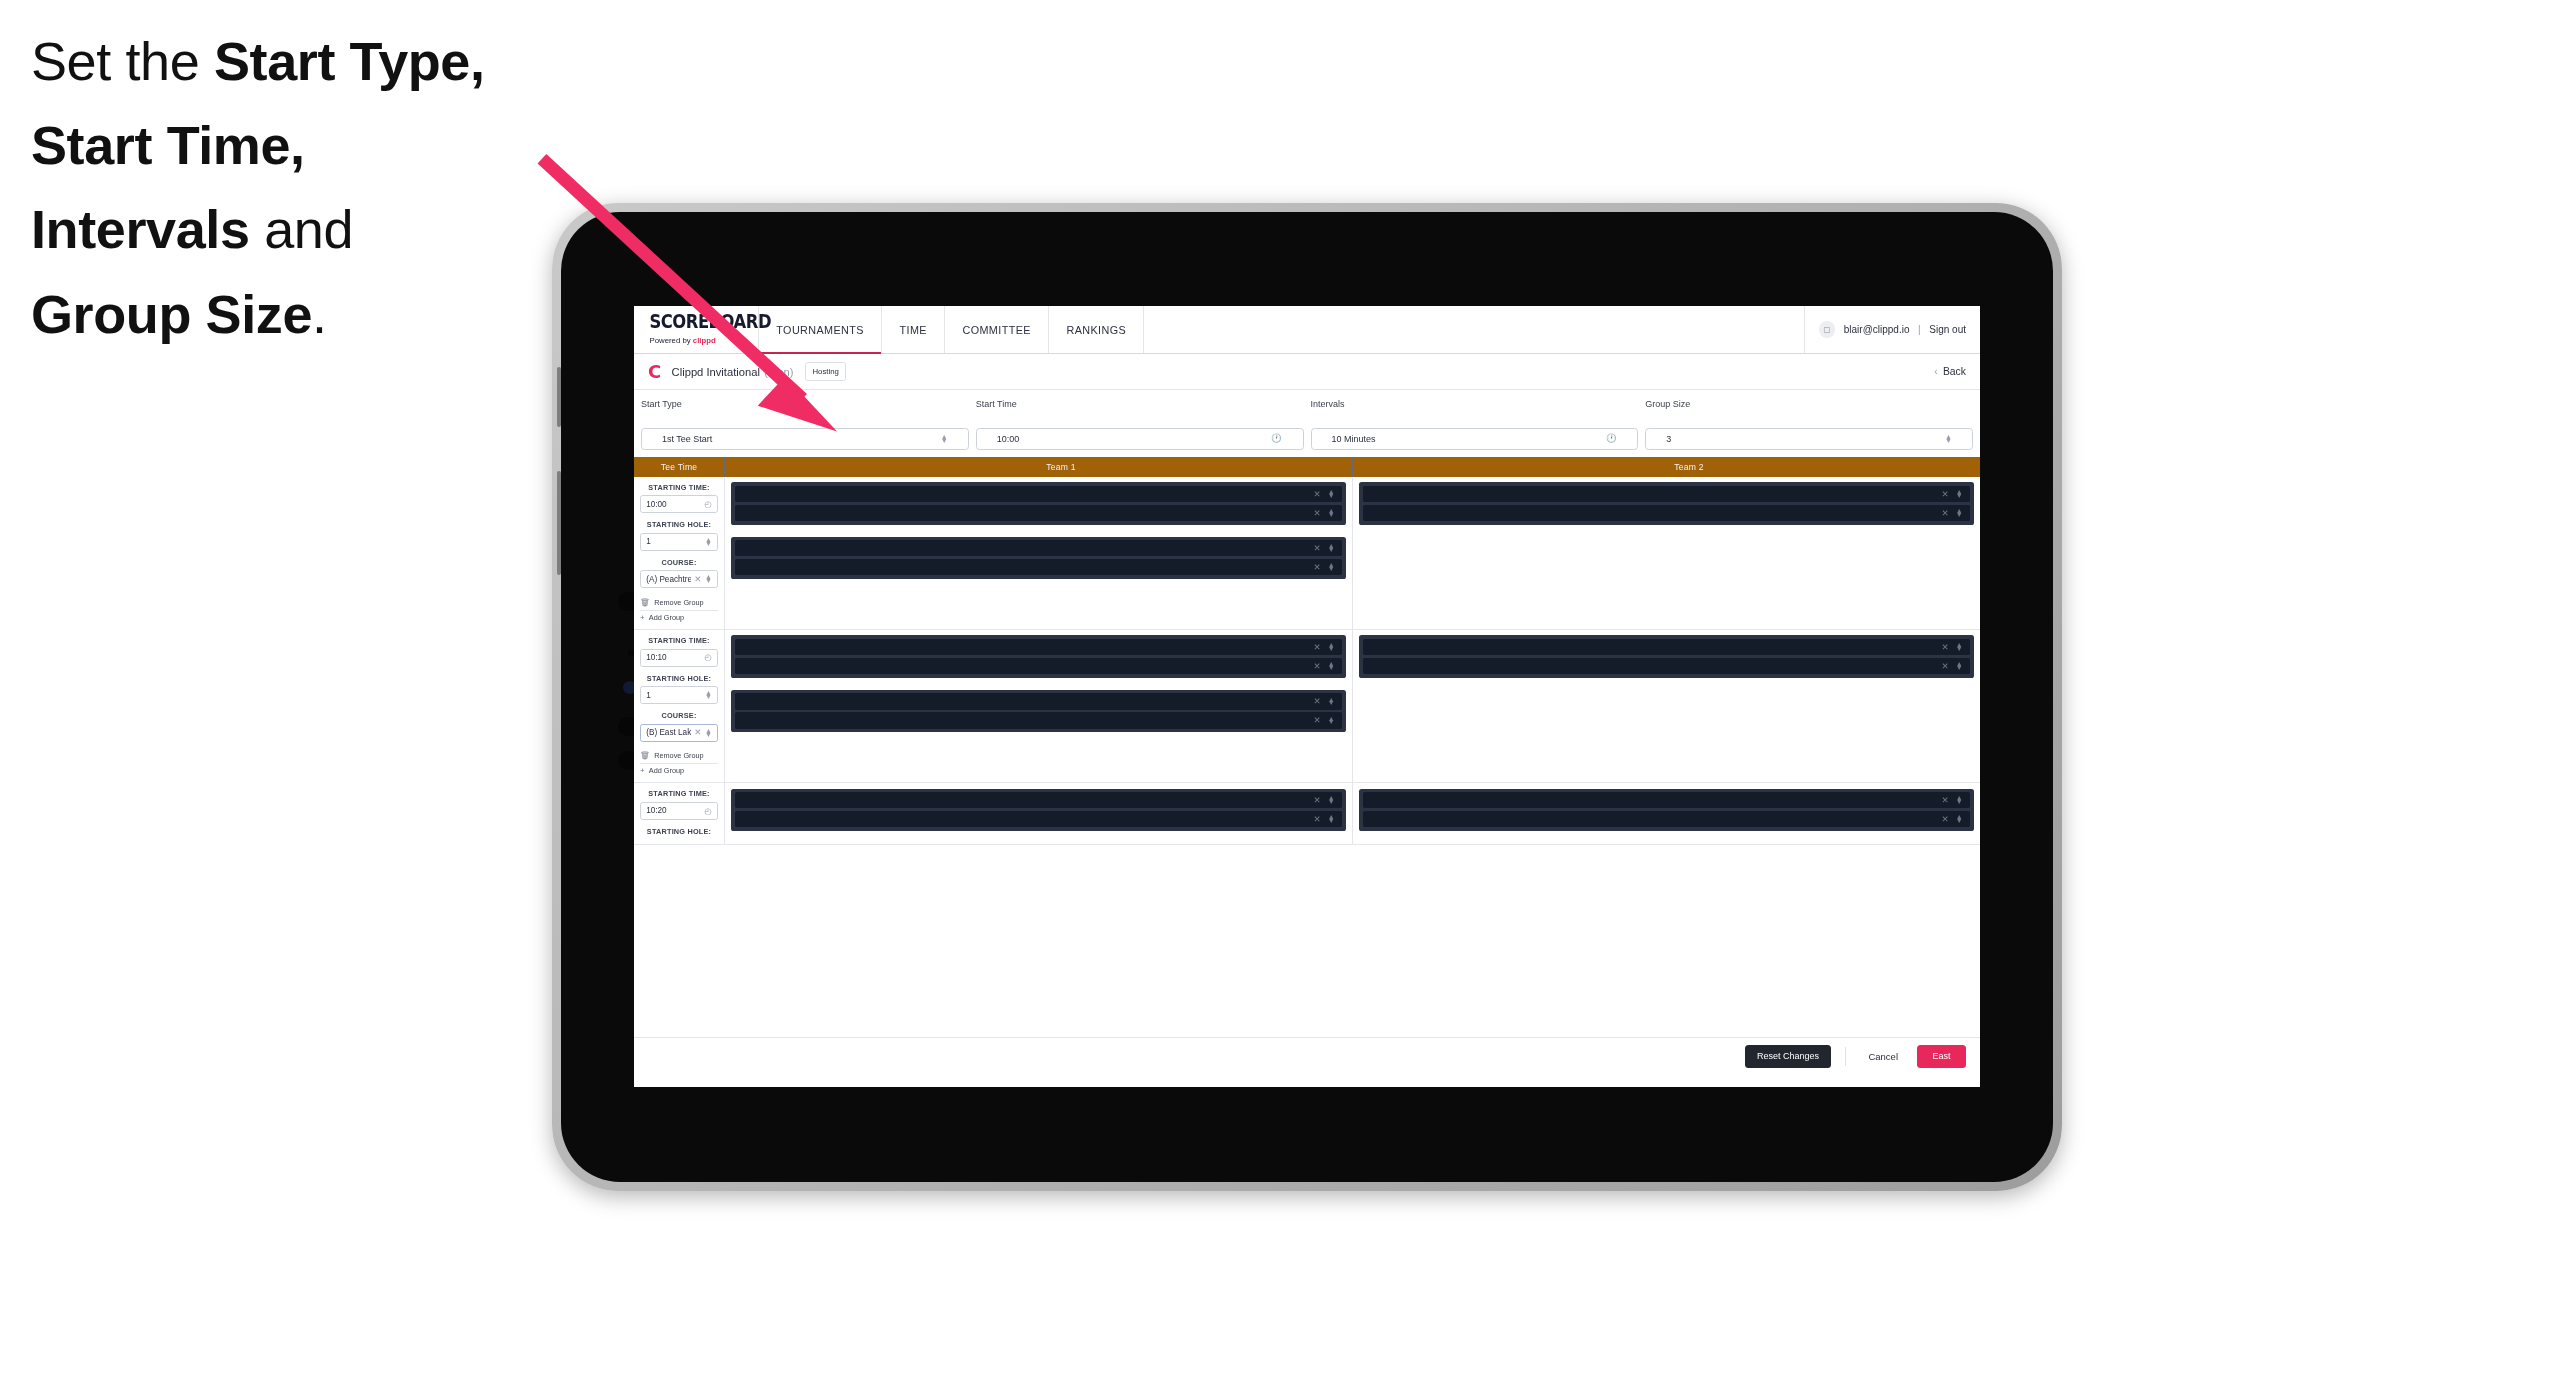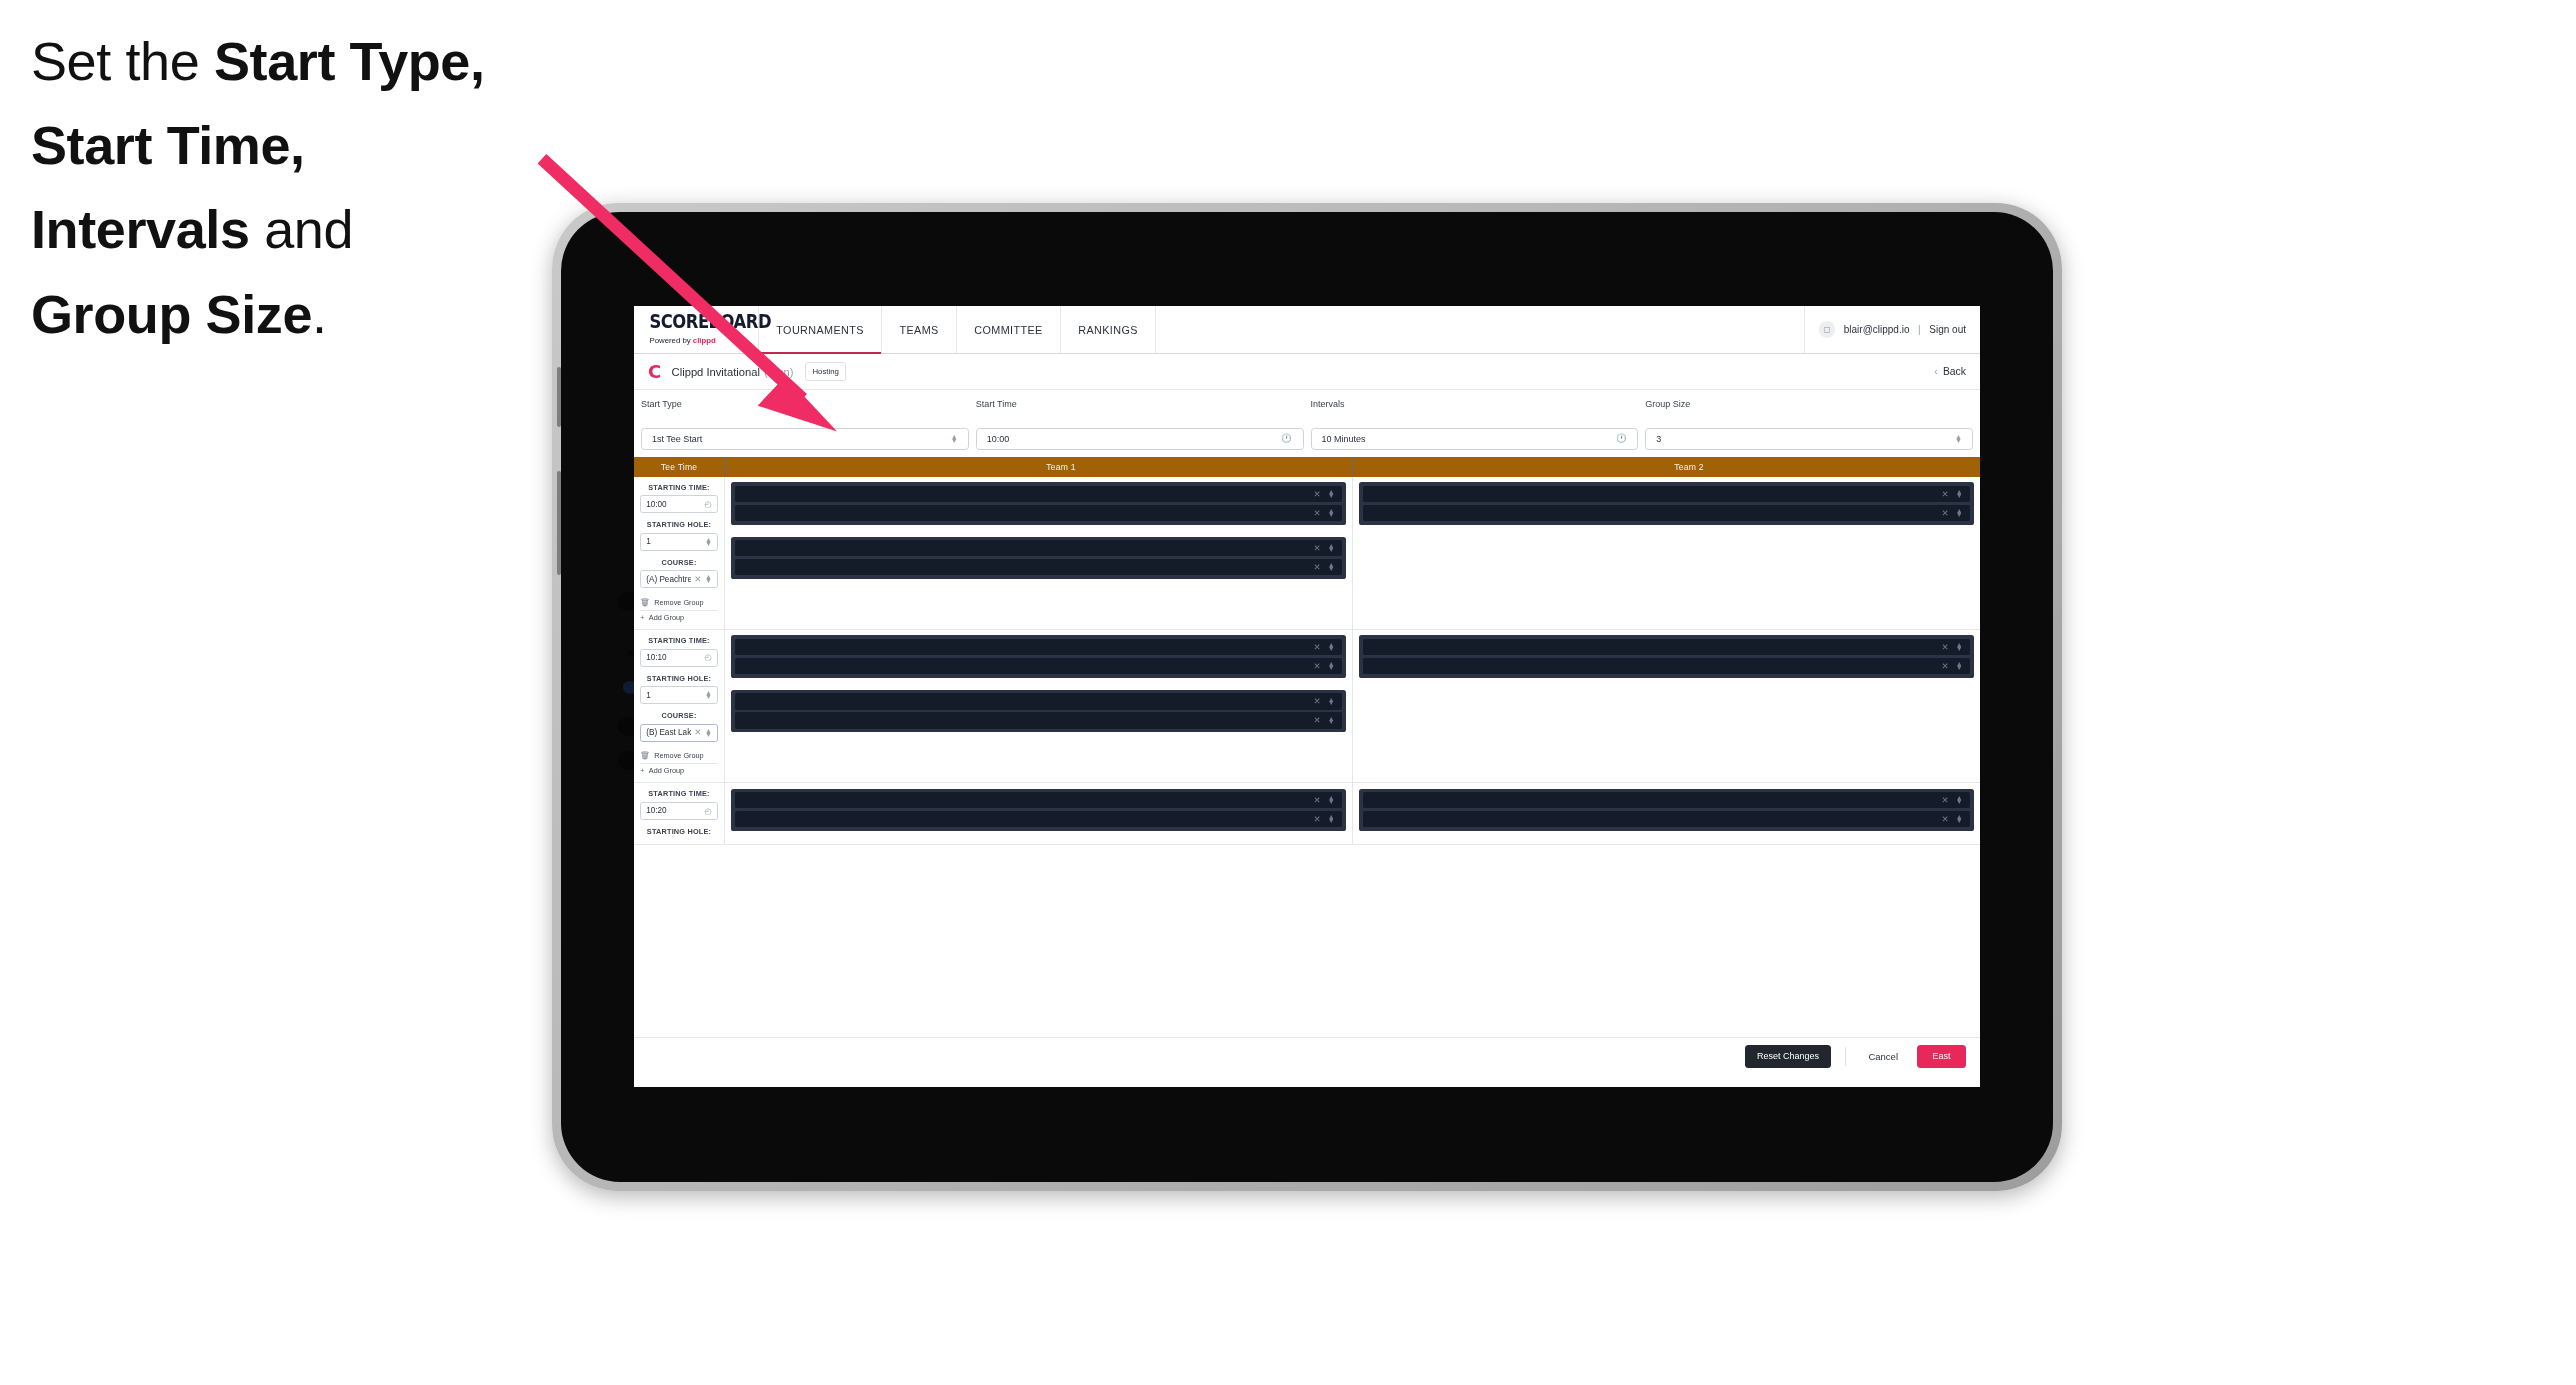--- a/index.html
+++ b/index.html
@@ -104,21 +104,21 @@
   #back-link .chev { font-size: 10.4px; color:#9aa0ab; }
 
   
   #settings {
     display:flex; gap: 7px; padding: 8.6px 7px 7px 7px; background:#fff;
   }
   .field { flex:1; }
   .field-label { font-size: 9px; color:#3a3f4c; margin-bottom: 19px; }
   .field-ctl {
     height: 22.4px; border:0.9px solid #ced2d9; border-radius:3.5px; background:#fff;
-    display:flex; align-items:center; padding: 0 10px;
+    display:flex; align-items:center; padding: 0 20px;
     font-size: 9px; color:#2c3040;
   }
   .field-ctl .val { flex:1; }
   .ic { color:#9aa0ab; font-size: 8.6px; line-height:1; }
   .stepper {
     display:flex; flex-direction:column; line-height:.58; font-size:7px; color:#9aa0ab;
   }
 
   
   #thead { display:flex; background:#a16207; height: 20px; align-items:stretch;gap:45px; }
@@ -212,21 +212,21 @@
   </div>
 
   <div id="screen">
 
     <div id="topnav">
       <div id="logo-cell">
         <div id="logo-main">SCOREBOARD</div>
         <div id="logo-sub"><span>Powered by </span><span class="pink">clippd</span></div>
       </div>
       <div class="navtab active">TOURNAMENTS</div>
-      <div class="navtab">TEAMS</div>
+      <div class="navtab">TIME</div>
       <div class="navtab">COMMITTEE</div>
       <div class="navtab">RANKINGS</div>
       <div id="nav-spacer"></div>
       <div id="user-cell">
         <div id="avatar">▢</div>
         <div id="user-email">blair@clippd.io</div>
         <div id="sep-pipe">|</div>
         <div id="signout">Sign out</div>
       </div>
     </div>

